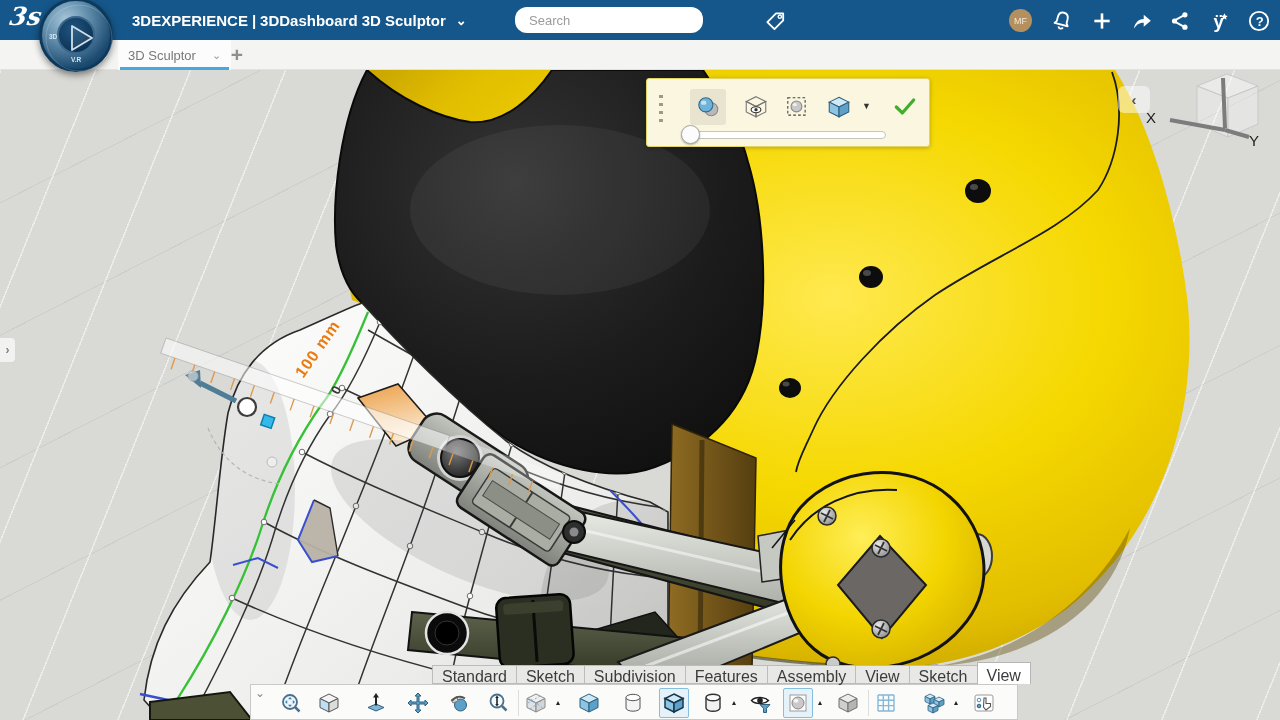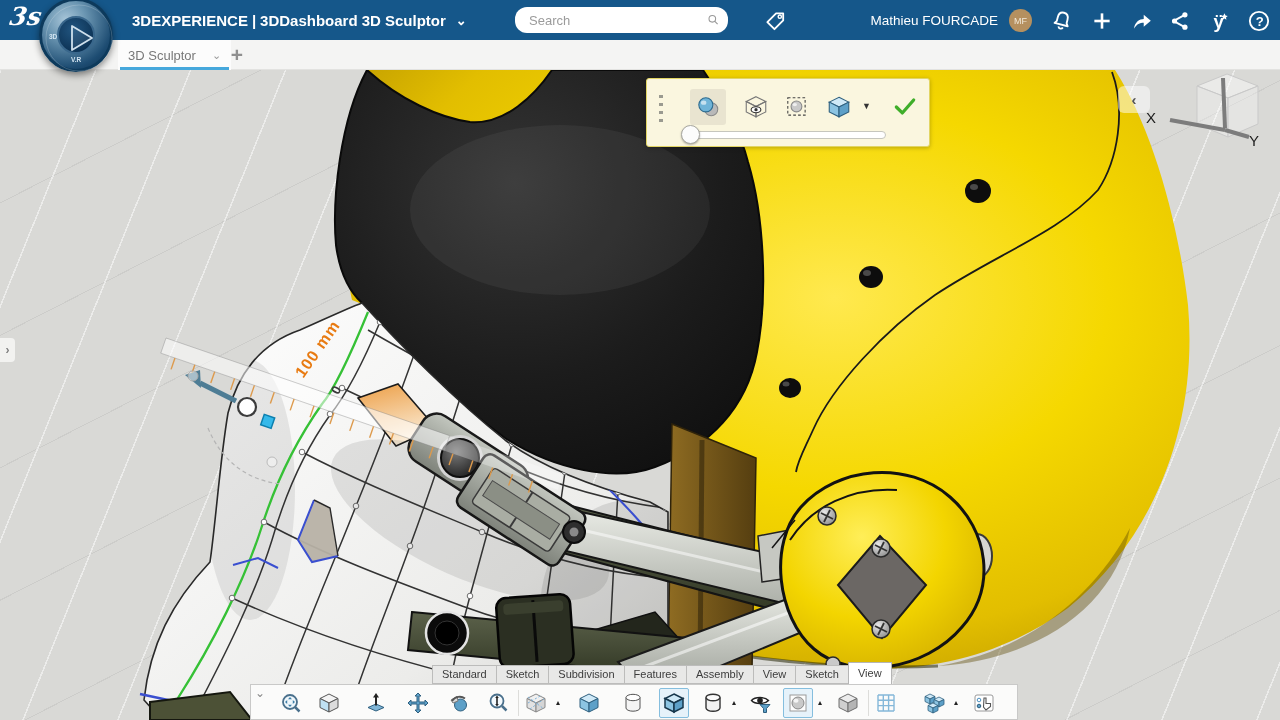--- a/index.html
+++ b/index.html
@@ -9,21 +9,21 @@
 
   
   .topbar{position:absolute;top:0;left:0;width:1280px;height:40px;background:#15578a;color:#fff;z-index:40;}
   .logo3s{position:absolute;left:10px;top:2px;font-family:"DejaVu Serif",serif;font-style:italic;
     font-weight:bold;font-size:25px;color:#fff;transform:skewX(-8deg);}
   .apptitle{position:absolute;left:132px;top:0;height:40px;display:flex;align-items:center;font-size:15px;white-space:nowrap;}
   .apptitle .b{font-weight:bold;}
   .apptitle .lt{font-weight:bold;}
   .apptitle span{margin-right:4px;}
   .apptitle .chev{font-size:13px;margin-left:6px;color:#fff;font-weight:bold;cursor:pointer;}
-  .searchbox{position:absolute;left:515px;top:7px;width:213px;height:26px;background:#fff;border-radius:12px;
+  .searchbox{position:absolute;left:515px;top:7px;width:188px;height:26px;background:#fff;border-radius:12px;
     display:flex;align-items:center;padding:0 8px 0 12px;}
   .searchbox input{flex:1;border:none;outline:none;font-size:13px;color:#444;background:transparent;font-family:"Liberation Sans",sans-serif;}
   .searchbox input::placeholder{color:#9b9b9b;}
   .tbicon{position:absolute;top:9px;width:24px;height:24px;cursor:pointer;}
   .username{position:absolute;right:282px;top:0;height:40px;display:flex;align-items:center;font-size:13.5px;}
   .avatar{position:absolute;left:1009px;top:9px;width:23px;height:23px;border-radius:50%;background:#b5905f;
     color:#f2e9da;font-size:9px;font-weight:normal;display:flex;align-items:center;justify-content:center;cursor:pointer;}
 
   
   .compass{position:absolute;left:39px;top:-2px;width:74px;height:74px;border-radius:50%;z-index:60;cursor:pointer;
@@ -66,21 +66,21 @@
     border:1px solid #a8a8a2;box-shadow:0 1px 2px rgba(0,0,0,.3);cursor:grab;}
 
   
   .vp-collapse{position:absolute;left:1118px;top:16px;width:32px;height:27px;border-radius:6px;
     background:rgba(255,255,255,.5);color:#555;font-size:15px;font-weight:bold;display:flex;align-items:center;justify-content:center;cursor:pointer;z-index:8;}
   .vp-expand{position:absolute;left:0;top:268px;width:15px;height:24px;border-radius:0 4px 4px 0;
     background:rgba(248,248,246,.8);color:#808080;font-size:12px;font-weight:bold;display:flex;align-items:center;justify-content:center;cursor:pointer;z-index:8;}
 
   
   .ribbontabs{position:absolute;left:432px;top:595px;height:19px;display:flex;align-items:flex-end;z-index:6;}
-  .rtab{height:19px;padding:2px 9px 9px 9px;font-size:11px;color:#3c3c3c;background:#e8e8e7;
+  .rtab{height:19px;padding:2px 9px 9px 9px;font-size:16px;color:#3c3c3c;background:#e8e8e7;
     border:1px solid #bcbcbb;margin-right:-1px;white-space:nowrap;cursor:pointer;margin-top:43px;}
   .rtab.active{height:22px;padding-top:4px;background:#fff;border-color:#b5b5b5;border-bottom:none;position:relative;z-index:7;}
 
   
   .viewbar{position:absolute;left:250px;top:614px;width:768px;height:36px;background:#fbfbfa;
     border:1px solid #c9c9c8;z-index:5;}
   .vb-btn{position:absolute;top:3px;width:30px;height:30px;border-radius:2px;display:flex;align-items:center;justify-content:center;cursor:pointer;border:1px solid transparent;}
   .vb-btn.on{border:1px solid #85bede;background:#e6f2fa;}
   .vb-caret{position:absolute;top:13px;font-size:8px;color:#222;cursor:pointer;}
   .vb-sep{position:absolute;top:5px;width:1px;height:26px;background:#ddddda;}
@@ -108,21 +108,20 @@
         <circle cx="9" cy="9" r="5.6" fill="none" stroke="#9a9a9a" stroke-width="1.8"></circle>
         <line x1="13.2" y1="13.2" x2="18" y2="18" stroke="#9a9a9a" stroke-width="2"></line>
       </svg>
     </div>
 
     <svg class="tbicon" style="left:763px" viewBox="0 0 22 22">
       <path d="M4,12 L12,4 L18.5,4 L18.5,10.5 L10.5,18.5 Z" fill="none" stroke="#fff" stroke-width="1.7" stroke-linejoin="round"></path>
       <circle cx="15.4" cy="7" r="1.5" fill="none" stroke="#fff" stroke-width="1.3"></circle>
     </svg>
 
-    <div class="username">Mathieu FOURCADE</div>
     <div class="avatar">MF</div>
 
     <svg class="tbicon" style="left:1050px" viewBox="0 0 22 22">
       <g transform="rotate(14 11 11)">
         <path d="M11,3.2 C8,3.2 6.4,5.6 6.4,8.6 V12 L4.8,14.4 H17.2 L15.6,12 V8.6 C15.6,5.6 14,3.2 11,3.2 Z" fill="none" stroke="#fff" stroke-width="1.7" stroke-linejoin="round"></path>
         <path d="M9,16.6 A2.2,2.2 0 0 0 13.2,16.6" fill="none" stroke="#fff" stroke-width="1.6"></path>
       </g>
     </svg>
     <svg class="tbicon" style="left:1090px" viewBox="0 0 22 22">
       <line x1="11" y1="4" x2="11" y2="18" stroke="#fff" stroke-width="2.4"></line>

